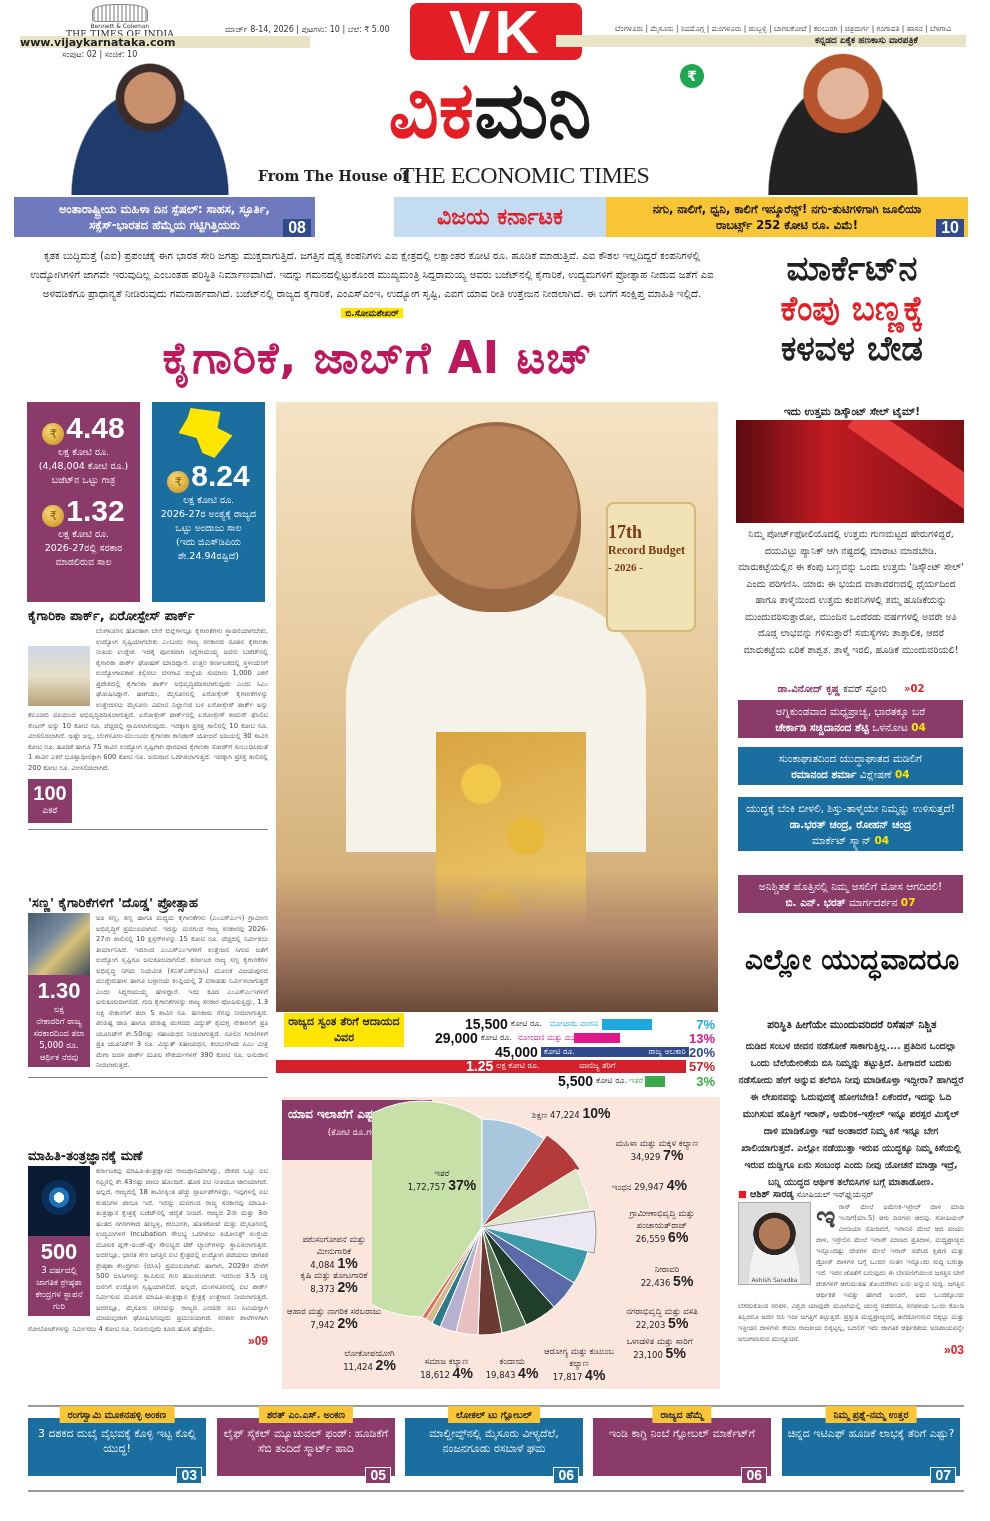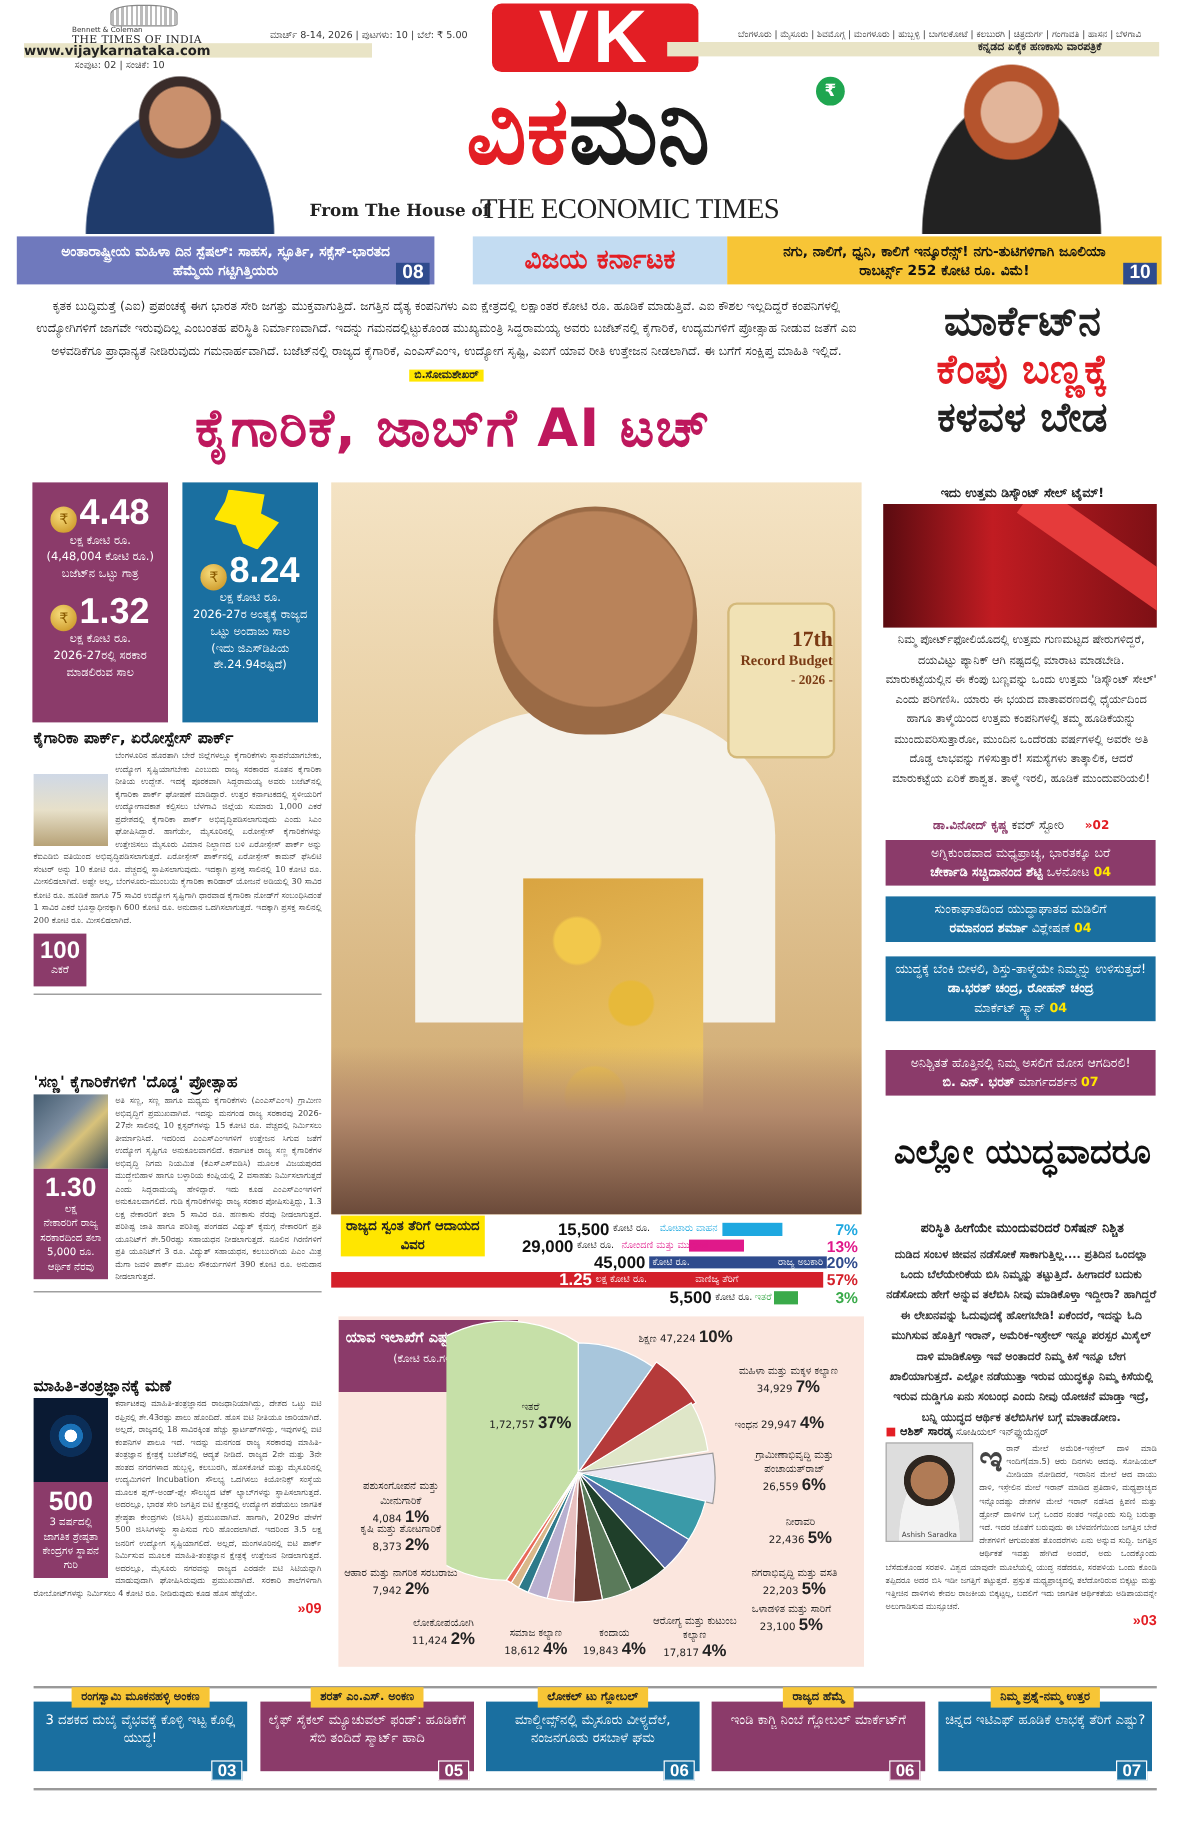--- a/index.html
+++ b/index.html
@@ -1,55 +1,55 @@
 <!DOCTYPE html>
 <html><head>
 <meta charset="utf-8">
 <style>
 *{box-sizing:border-box;margin:0;padding:0}
 body{width:990px;height:1521px;background:#fff;font-family:"DejaVu Sans",sans-serif;color:#222;position:relative;overflow:hidden}
 .abs{position:absolute}
-.mast-left{left:60px;top:4px;width:120px;text-align:left}
+.mast-left{left:60px;top:4px;width:120px;text-align:center}
 .toi-emblem{width:56px;height:18px;margin:0 auto;border:1px solid #888;border-radius:40% 40% 10% 10%;background:repeating-linear-gradient(90deg,#bbb 0 2px,#fff 2px 4px)}
 .toi-sub{font-size:6px;color:#333}
 .toi-name{font-family:"DejaVu Serif",serif;font-size:9px;color:#222;letter-spacing:.3px}
 .beige-bar{background:#e9e4c6;height:12px}
 .web{left:20px;top:36px;width:290px;font-size:11px;font-weight:bold;color:#222;}
 .issue{left:62px;top:50px;font-size:8px;color:#333}
 .dateline{left:225px;top:25px;font-size:8px;color:#333}
 .vk-box{left:410px;top:3px;width:172px;height:57px;background:#e31e24;border-radius:8px;color:#fff;font-family:"Liberation Sans",sans-serif;font-weight:bold;font-size:62px;text-align:center;line-height:57px;letter-spacing:4px}
 .cities{left:615px;top:24px;font-size:7.5px;color:#333}
 .tag-bar{left:556px;top:35px;width:410px;height:12px;background:#e9e4c6}
 .tagline{left:815px;top:35px;font-size:9px;font-weight:bold;color:#222}
 .logo-line{left:285px;top:60px;width:410px;text-align:center;font-family:"DejaVu Sans",sans-serif;font-weight:bold;font-size:78px;line-height:100px}
 .logo-red{color:#e31e24}
 .logo-black{color:#1a1a1a}
 .rupee{left:680px;top:64px;width:24px;height:24px;border-radius:50%;background:#1fa650;color:#fff;font-size:14px;text-align:center;line-height:24px;font-weight:bold}
 .from-house{left:258px;top:168px;font-family:"DejaVu Serif",serif;font-size:14px;font-weight:bold;color:#222}
 .et{left:400px;top:162px;font-family:"Liberation Serif",serif;font-size:24px;color:#222;letter-spacing:-.5px}
 .photo-left{left:50px;top:60px;width:200px;height:135px;background:radial-gradient(circle at 50% 28%,#c9906d 0 18%,#3a2c2a 19% 24%,transparent 25%),radial-gradient(ellipse at 50% 100%,#1f3b6b 0 55%,transparent 56%);}
 .photo-right{left:748px;top:50px;width:190px;height:145px;background:radial-gradient(circle at 50% 30%,#e2b59a 0 18%,#b5542d 19% 28%,transparent 29%),radial-gradient(ellipse at 50% 100%,#222 0 55%,transparent 56%)}
 .strip{top:197px;height:40px;display:flex;align-items:center;justify-content:center;text-align:center;font-weight:bold;font-size:11.5px;line-height:16px}
-.strip-left{left:14px;width:348px;background:#6f79bd;color:#fff}
+.strip-left{left:14px;width:301px;background:#6f79bd;color:#fff}
 .strip-mid{left:394px;width:212px;background:#c3dcf2;font-size:22px;color:#e31e24}
 .strip-right{left:606px;width:362px;background:#f7c536;color:#111}
 .pgno{position:absolute;right:4px;bottom:0;background:#2f4b8d;color:#fff;font-size:16px;padding:1px 5px;font-family:"Liberation Sans",sans-serif;font-weight:bold}
 .intro{left:22px;top:246px;width:700px;text-align:center;font-size:10.2px;line-height:19px;color:#222}
 .byline-tag{background:#ffe600;padding:0 4px;font-weight:bold;font-size:9px}
 .headline{left:22px;top:322px;width:710px;font-size:44px;font-weight:bold;color:#be185d;line-height:72px;text-align:center;letter-spacing:1px}
 .stat-purple{left:27px;top:402px;width:113px;height:200px;background:#8b3b6a;color:#fff;text-align:center}
 .stat-blue{left:152px;top:402px;width:113px;height:200px;background:#1a6fa0;color:#fff;text-align:center}
 .big-num{font-family:"Liberation Sans",sans-serif;font-weight:bold;font-size:30px;line-height:32px}
 .stat-desc{font-size:9.5px;line-height:14px}
 .coin{display:inline-block;width:22px;height:22px;border-radius:50%;background:radial-gradient(circle at 40% 35%,#f7dc7b,#c48b18);color:#8a5a00;font-size:12px;line-height:22px;vertical-align:middle;margin-right:2px}
 .ka-map{width:60px;height:50px;margin:6px auto 2px;background:#ffe600;clip-path:polygon(20% 0,70% 8%,65% 40%,90% 55%,60% 100%,40% 90%,30% 60%,0 50%,15% 20%)}
 .hero{left:276px;top:402px;width:442px;height:610px;background:linear-gradient(180deg,#f4e3c4 0%,#e7cda0 40%,#c9a064 100%);overflow:hidden}
 .hero-face{position:absolute;left:135px;top:20px;width:170px;height:190px;border-radius:50% 50% 45% 45%;background:radial-gradient(circle at 50% 45%,#b9835a 0 60%,#9a6a45 61%)}
 .hero-body{position:absolute;left:70px;top:190px;width:300px;height:260px;border-radius:40% 40% 0 0;background:#f5f2ea}
-.scroll{position:absolute;left:330px;top:100px;width:90px;height:130px;background:#f1e2b5;border:2px solid #d4b97a;border-radius:8px;text-align:right;font-family:"Liberation Serif",serif;font-weight:bold;color:#7a3a14}
+.scroll{position:absolute;left:330px;top:100px;width:90px;height:130px;background:#f1e2b5;border:2px solid #d4b97a;border-radius:8px;text-align:left;font-family:"Liberation Serif",serif;font-weight:bold;color:#7a3a14}
 .scroll .t1{font-size:18px;margin-top:18px}
 .scroll .t2{font-size:12px;line-height:14px}
 .scroll .t3{font-size:11px;margin-top:4px}
 .gold-flow{position:absolute;left:160px;top:330px;width:150px;height:260px;background:radial-gradient(circle at 30% 20%,#f2c84b 0 8%,transparent 9%),radial-gradient(circle at 60% 40%,#e7b93a 0 10%,transparent 11%),radial-gradient(circle at 40% 70%,#f2c84b 0 12%,transparent 13%),linear-gradient(160deg,#d9a441,#f5d77a)}
 .crowd{position:absolute;left:0;bottom:0;width:442px;height:140px;background:linear-gradient(0deg,#6b4a3a,#b48a6c 60%,transparent)}
 .rev-label{left:284px;top:1013px;width:120px;height:34px;background:#ffe600;text-align:center;font-size:11px;font-weight:bold;line-height:16px;padding-top:1px;color:#222}
 .rev-row{position:absolute;height:14px;display:flex;align-items:center;font-size:8px}
 .rev-val{font-family:"Liberation Sans",sans-serif;font-weight:bold;font-size:14px;margin-right:3px;color:#111}
 .rev-pct{position:absolute;right:0;font-family:"Liberation Sans",sans-serif;font-weight:bold;font-size:13px}
 .pie-panel{left:282px;top:1097px;width:438px;height:292px;background:#fbe6de}

